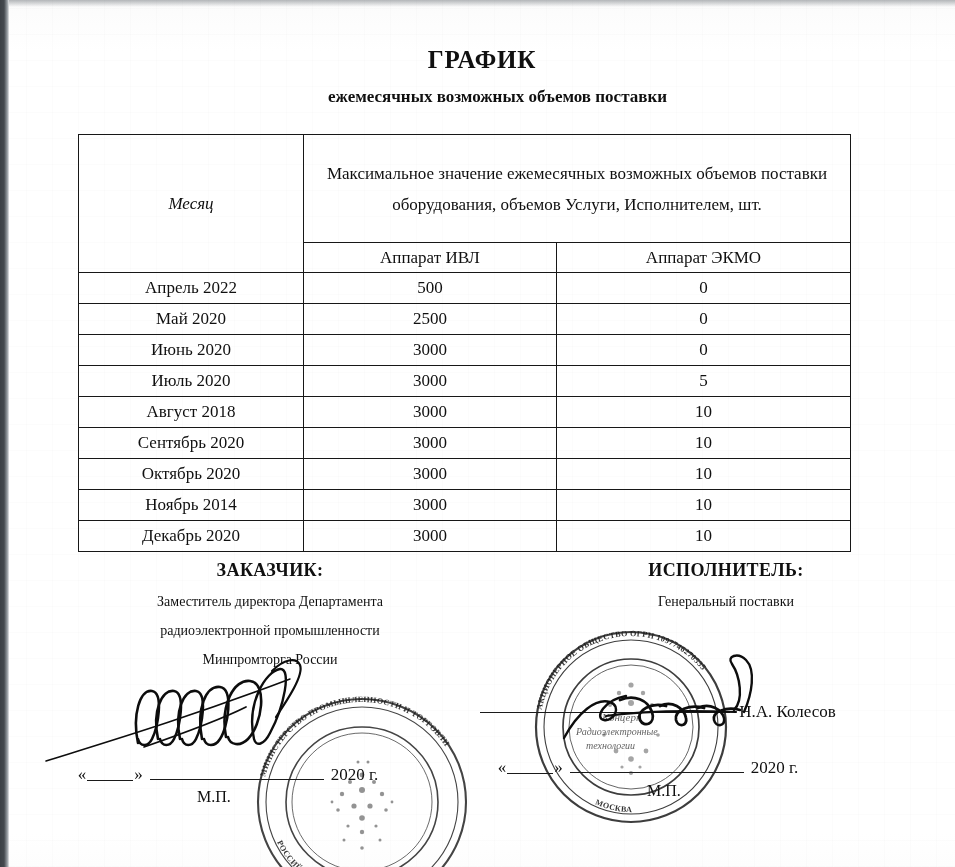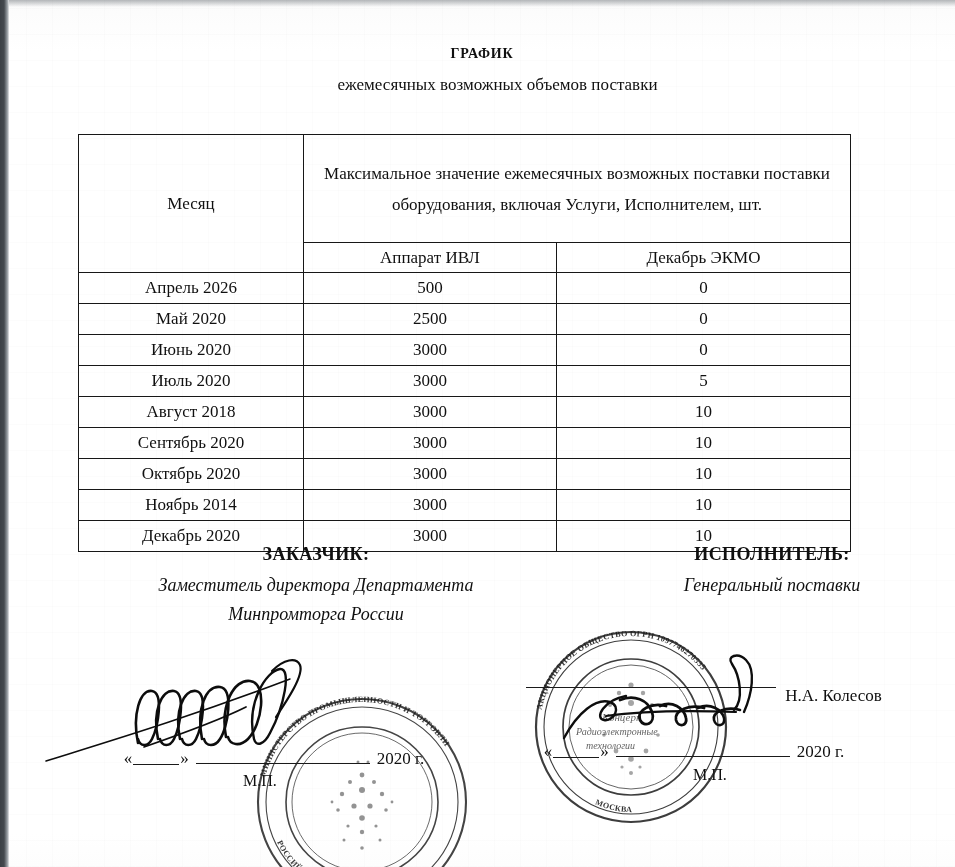--- a/index.html
+++ b/index.html
@@ -37,28 +37,28 @@
   }
   #top-shadow {
     position: absolute;
     left: 9px; top: 0; right: 0; height: 7px;
     background: linear-gradient(180deg, rgba(120,125,130,0.55) 0%, rgba(255,255,255,0) 100%);
   }
 
   
   #title-block { position: absolute; left: 9px; right: 0; top: 46px; text-align: center; }
   .doc-title {
-    font-size: 14px;
+    font-size: 25px;
     font-weight: bold;
     letter-spacing: 0.8px;
     margin: 0;
   }
   .doc-subtitle {
     font-size: 17px;
-    font-weight: normal;
+    font-weight: bold;
     margin: 13px 8px 0 0;
     padding-left: 39px;
   }
 
   
   #schedule-table {
     position: absolute;
     left: 78px;
     top: 134px;
     width: 772px;
@@ -71,64 +71,63 @@
     font-size: 17px;
     text-align: center;
     vertical-align: middle;
     padding: 0;
     background: transparent;
   }
   .col-month  { width: 225px; }
   .col-ivl    { width: 253px; }
   .col-ecmo   { width: 294px; }
 
-  th.hdr-month { height: 107px; font-size: 18px; }
+  th.hdr-month { height: 107px; font-size: 18px; font-style: italic; }
   th.hdr-span {
     height: 107px;
     font-size: 17px;
     line-height: 31px;
     padding: 0 14px;
   }
   th.hdr-sub { height: 29px; font-size: 17px; margin-top: 41px; }
   #schedule-table tbody td { height: 30px; font-size: 17px; }
 
   
   #sign-area {
     position: absolute;
     left: 9px; right: 0;
-    top: 544px; height: 300px; margin-left: 46px;
+    top: 560px; height: 300px;
   }
   .sign-col {
     position: absolute;
     top: 0;
     width: 430px;
     text-align: center;
   }
   .sign-col.left  { left: 46px; }
   .sign-col.right { left: 502px; }
 
   .role-title {
     font-size: 18px;
     font-weight: bold;
     margin: 0;
     letter-spacing: 0.4px;
   }
   .role-line {
-    font-size: 18px;
+    font-size: 14px;
     margin: 7px 0 0 0;
     line-height: 27px;
-    font-style: italic;
   }
 
   
   .sig-row {
     position: absolute;
     width: 100%;
     display: flex;
-    align-items: flex-start;
+    align-items: center;
     justify-content: center;
   }
   .sig-rule {
     border-bottom: 1.4px solid #1a1a1a;
     height: 1px;
   }
   .sig-name {
     font-size: 17px;
     white-space: nowrap;
     padding-left: 9px;
@@ -184,30 +183,30 @@
 
 <table id="schedule-table">
   <colgroup>
     <col class="col-month">
       <col class="col-ivl">
       <col class="col-ecmo">
   </colgroup>
   <thead>
     <tr>
       <th class="hdr-month" rowspan="2">Месяц</th>
-      <th class="hdr-span" colspan="2">Максимальное значение ежемесячных возможных поставки поставки оборудования, включая Услуги, Исполнителем, шт.</th>
+      <th class="hdr-span" colspan="2">Максимальное значение ежемесячных возможных объемов поставки оборудования, объемов Услуги, Исполнителем, шт.</th>
     </tr>
     <tr>
       <th class="hdr-sub">Аппарат ИВЛ</th>
-      <th class="hdr-sub">Декабрь ЭКМО</th>
+      <th class="hdr-sub">Аппарат ЭКМО</th>
     </tr>
   </thead>
   <tbody id="table-body">
       <tr>
-        <td>Апрель 2026</td>
+        <td>Апрель 2022</td>
         <td>500</td>
         <td>0</td>
       </tr>
       <tr>
         <td>Май 2020</td>
         <td>2500</td>
         <td>0</td>
       </tr>
       <tr>
         <td>Июнь 2020</td>
@@ -245,20 +244,21 @@
         <td>10</td>
       </tr>
     </tbody>
 </table>
 
 <div id="sign-area">
 
   <div class="sign-col left">
     <p class="role-title">ЗАКАЗЧИК:</p>
     <p class="role-line">Заместитель директора Департамента</p>
+    <p class="role-line" style="margin-top:2px">радиоэлектронной промышленности</p>
     <p class="role-line" style="margin-top:2px">Минпромторга России</p>
 
 
     <div class="date-row" style="top:205px; left:-42px;">
       <span>«</span>
       <span class="date-blank-sm"></span>
       <span>»</span>
       <span class="date-blank-lg"></span>
       <span>2020 г.</span>
     </div>

